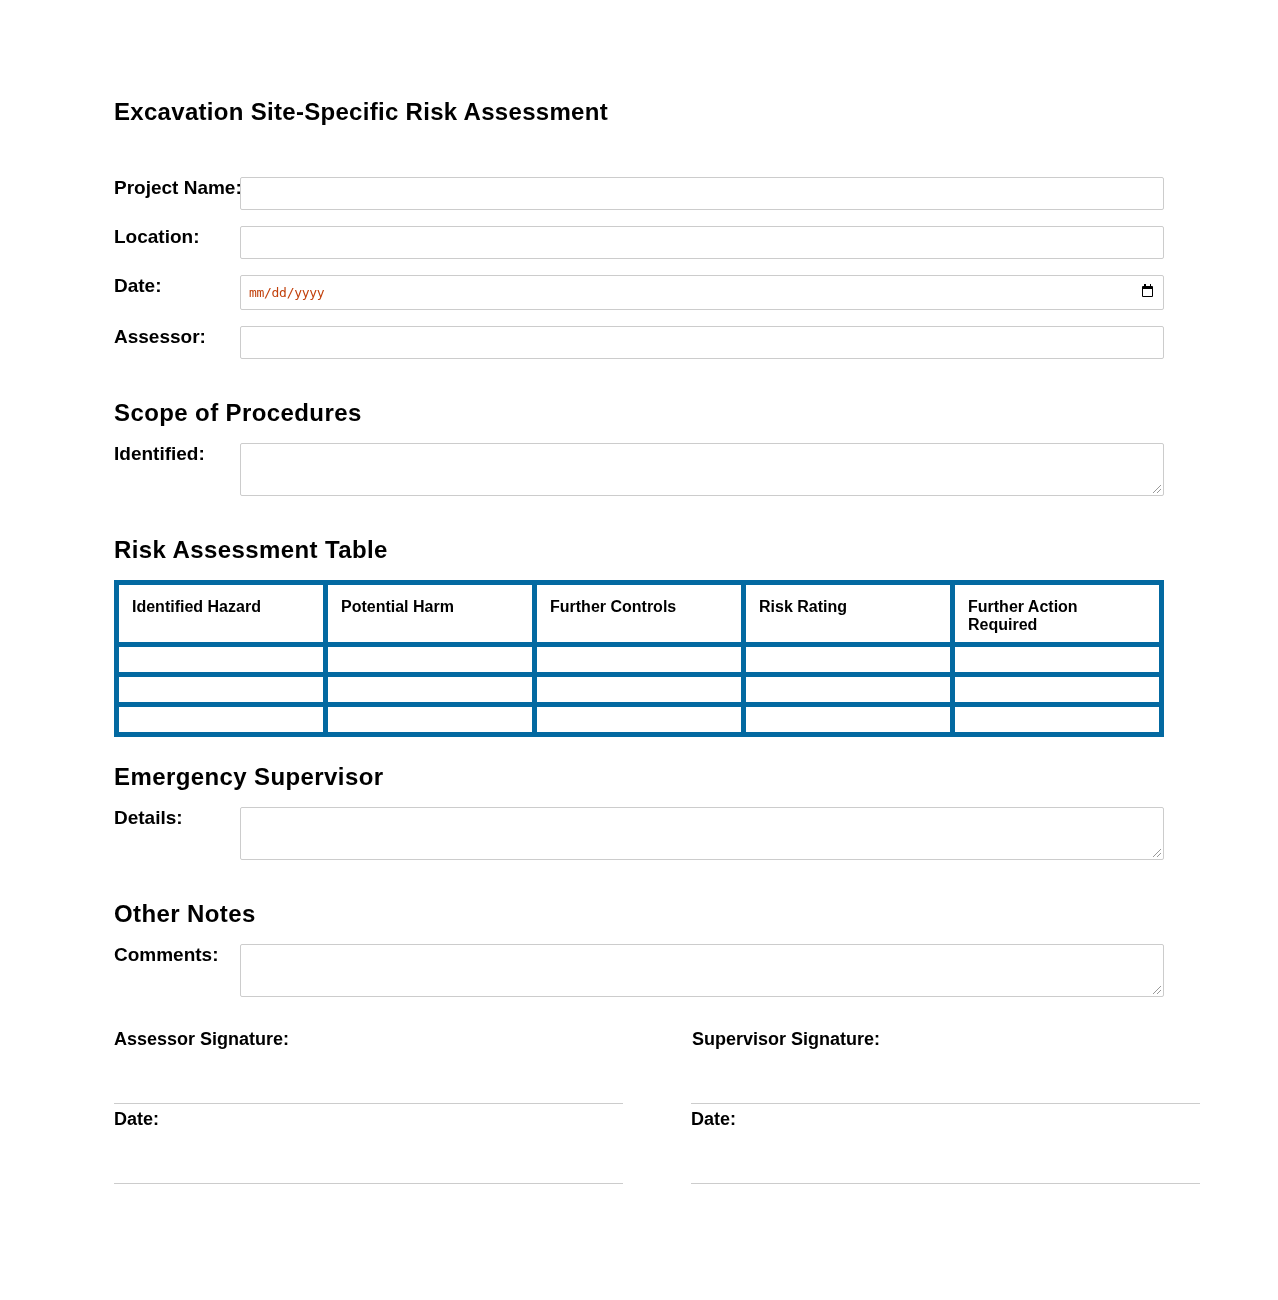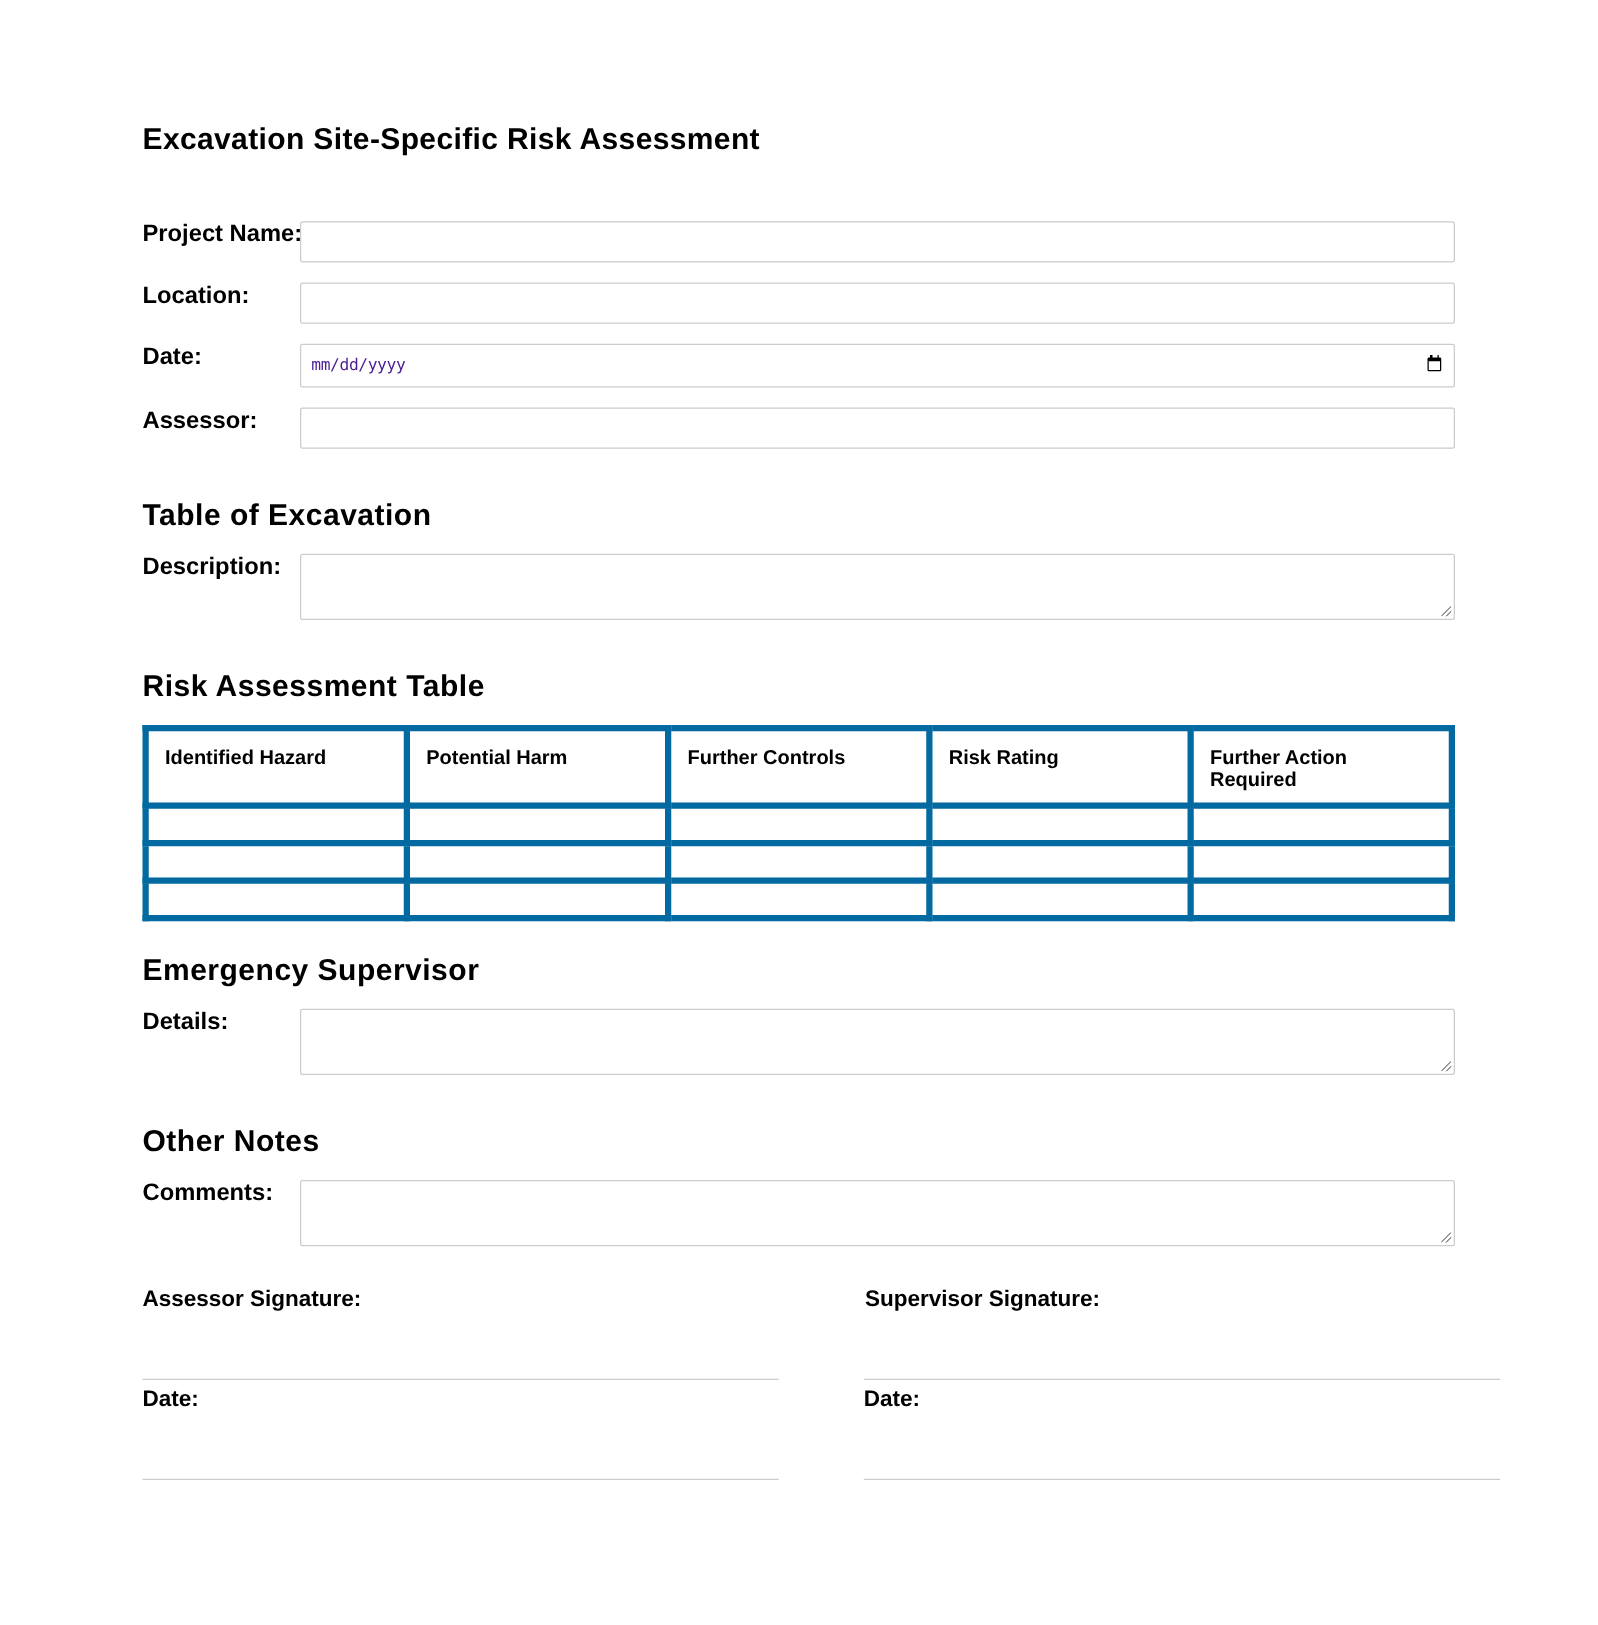--- a/index.html
+++ b/index.html
@@ -65,21 +65,21 @@
       border: 1px solid #cccccc;
       border-radius: 2px;
       background: #fff;
     }
     .date-text {
       position: absolute;
       left: 8px;
       top: 9px;
       font-family: "DejaVu Sans Mono", monospace;
       font-size: 13px;
-      color: #4c1d95;
+      color: #c2410c;
       letter-spacing: -0.3px;
     }
     .cal-icon {
       position: absolute;
       right: 10px;
       top: 10px;
       width: 11px;
       height: 11px;
       box-sizing: border-box;
       border: 1.5px solid #000;
@@ -172,22 +172,22 @@
 
   <label class="label" style="top:275px;">Date:</label>
   <div class="date-box" style="top:275px;">
     <span class="date-text">mm/dd/yyyy</span>
     <span class="cal-icon"></span>
   </div>
 
   <label class="label" style="top:326px;">Assessor:</label>
   <input class="field text" type="text" style="top: 326px;" value="">
 
-  <h2 style="top:399px;">Table of Excavation</h2>
-  <label class="label" style="top:443px;">Description:</label>
+  <h2 style="top:399px;">Scope of Procedures</h2>
+  <label class="label" style="top:443px;">Identified:</label>
   <div class="area-wrap" style="top:443px;">
     <span></span>
     <span class="grip"></span>
   </div>
 
   <h2 style="top:536px;">Risk Assessment Table</h2>
   <table class="risk">
     <thead>
       <tr>
         <th>Identified Hazard</th>

